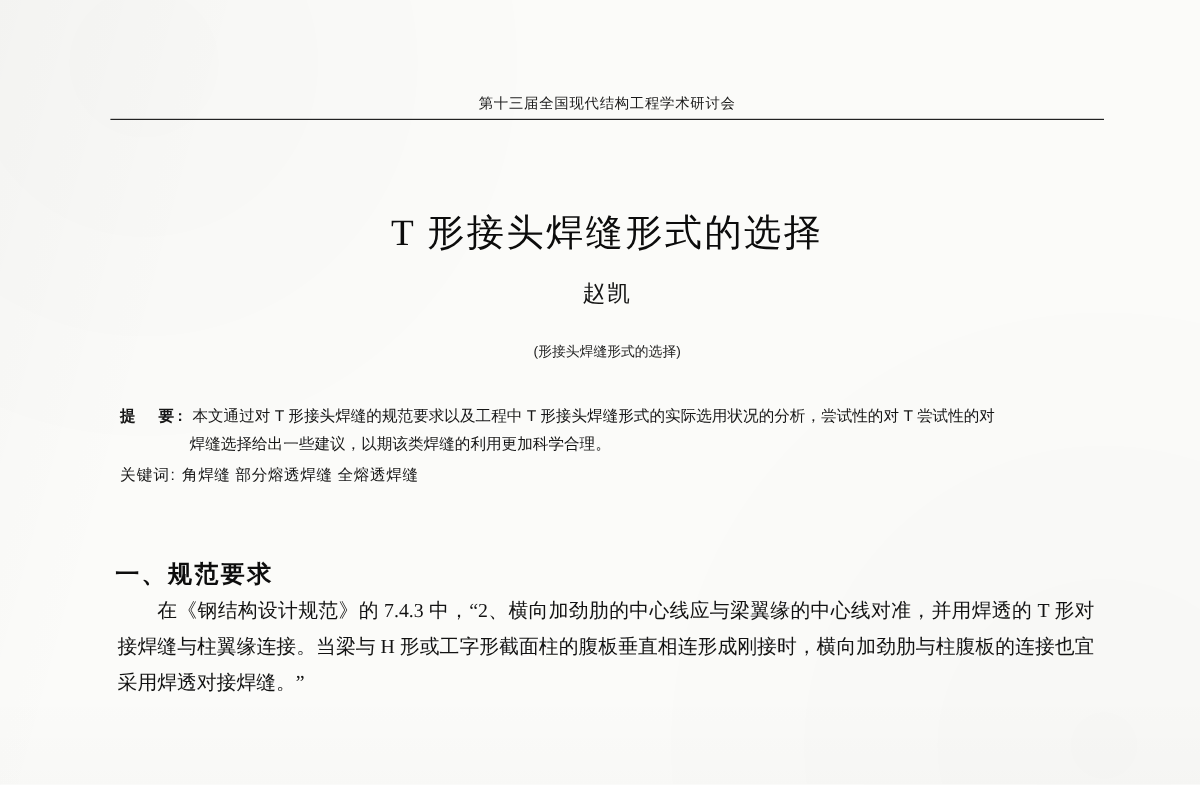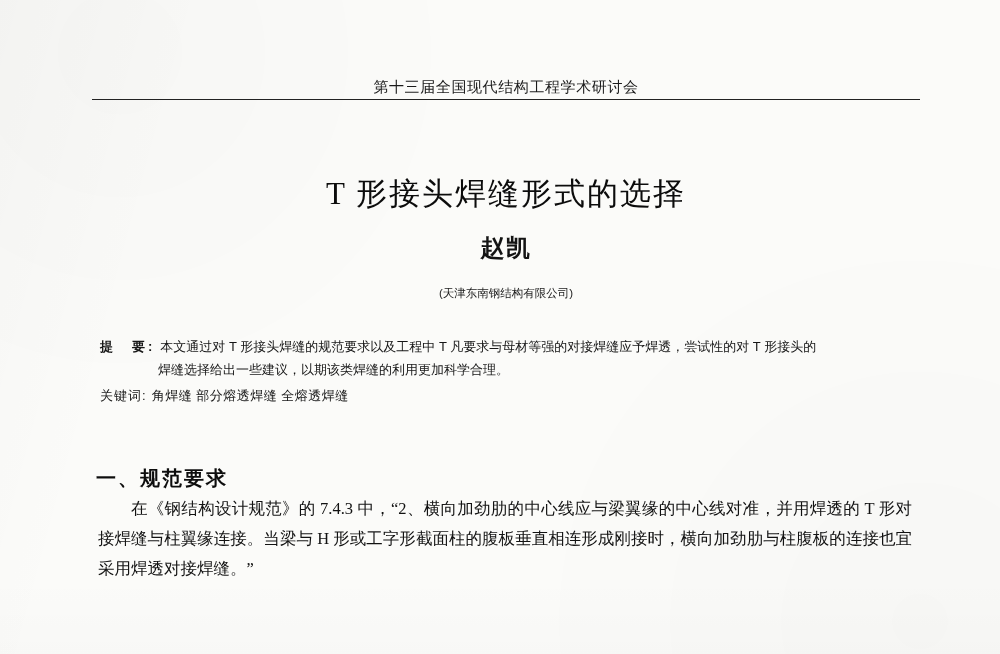--- a/index.html
+++ b/index.html
@@ -40,21 +40,21 @@
     height: 654px;
   }
 
   
   .running-head {
     position: absolute;
     top: 78px;
     left: 0;
     width: 820px;
     text-align: center;
-    font-size: 15px;
+    font-size: 12px;
     letter-spacing: 0.6px;
     color: #1a1a1a;
     font-family: "Liberation Sans", "DejaVu Sans", sans-serif;
   }
   .head-rule {
     position: absolute;
     top: 99px;
     left: -4px;
     width: 828px;
     height: 0;
@@ -74,22 +74,22 @@
     color: #0c0c0c;
     font-family: "Liberation Serif", "DejaVu Serif", serif;
   }
 
   .author {
     position: absolute;
     top: 232px;
     left: 0;
     width: 820px;
     text-align: center;
-    font-size: 24px;
-    font-weight: bold;
+    font-size: 19px;
+    font-weight: normal;
     letter-spacing: 1.5px;
     color: #141414;
   }
 
   .affiliation {
     position: absolute;
     top: 286px;
     left: 0;
     width: 820px;
     text-align: center;
@@ -175,26 +175,26 @@
   <div class="content">
 
     <div class="running-head">第十三届全国现代结构工程学术研讨会</div>
 
     <div class="head-rule"></div>
 
     <h1 class="title">T 形接头焊缝形式的选择</h1>
 
     <div class="author">赵凯</div>
 
-    <div class="affiliation">(天津东南钢结构有限公司)</div>
+    <div class="affiliation">(形接头焊缝形式的选择)</div>
 
     <div class="abstract">
       <div class="abstract-body">
         <span class="abs-line1">
-          <span class="lbl">提　要:</span><span>本文通过对 T 形接头焊缝的规范要求以及工程中 T 凡要求与母材等强的对接焊缝应予焊透，尝试性的对 T 形接头的</span>
+          <span class="lbl">提　要:</span><span>本文通过对 T 形接头焊缝的规范要求以及工程中 T 形接头焊缝形式的实际选用状况的分析，尝试性的对 T 尝试性的对</span>
         </span>
         <span class="abs-line2">焊缝选择给出一些建议，以期该类焊缝的利用更加科学合理。</span>
       </div>
       <div class="keywords">
         <span class="kw-lbl">关键词:</span><span class="kw-items">角焊缝  部分熔透焊缝  全熔透焊缝</span>
       </div>
     </div>
 
     <h2 class="section-head">一、规范要求</h2>
 

